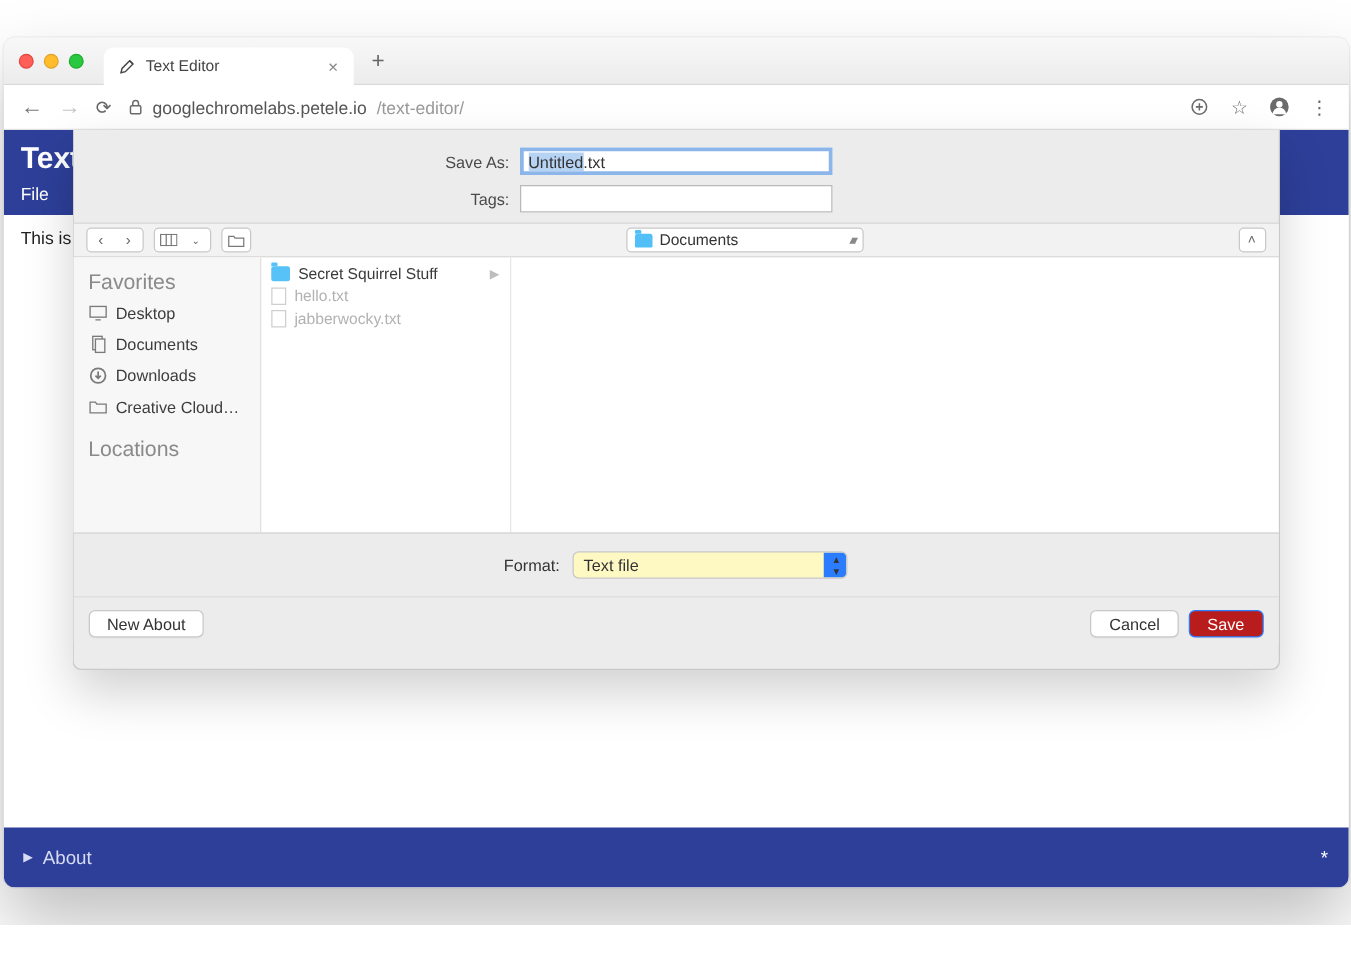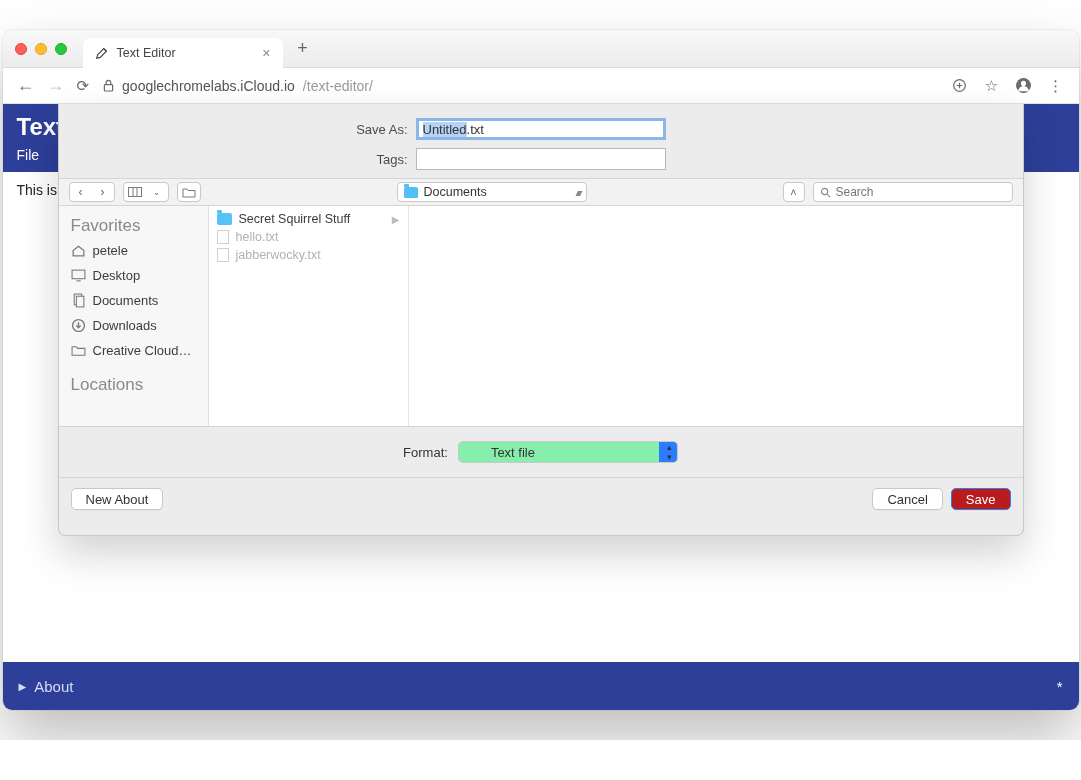--- a/index.html
+++ b/index.html
@@ -187,24 +187,23 @@
   .doc-mini { width:12px; height:14px; border:1px solid #cfcfcf; background:#fff; flex:0 0 12px; }
   .format-row {
     border-top: 1px solid #d4d4d4;
     padding: 14px 0;
     display:flex; align-items:center; justify-content:center; gap:10px;
     background:#ececec;
   }
   .select-wrap {
     display:flex; align-items:center;
     border:1px solid #c8c8c8; border-radius:5px;
-    background:#86efac; height:22px; width: 220px;
+    background:#fef9c3; height:22px; width: 220px;
     overflow:hidden;
     font-size: 13px;
-    padding-left: 24px;
   }
   .select-wrap span { padding: 0 8px; color:#333; }
   .select-wrap .stepbox { margin-left:auto; width:18px; height:100%; background:#2b7cff; color:#fff; text-align:center; font-size:9px; line-height:10px; display:flex; flex-direction:column; justify-content:center; }
   .bottom-row {
     border-top:1px solid #d4d4d4;
     padding: 10px 12px;
     display:flex; align-items:center;
     background:#ececec;
     border-radius: 0 0 7px 7px;
   }
@@ -247,21 +246,21 @@
     <span class="nav-arrow">←</span>
     <span class="nav-arrow disabled">→</span>
     <span class="reload">⟳</span>
     <div class="url-wrap">
       <span class="gicon">
         <svg viewBox="0 0 12 14" width="11" height="13">
             <rect x="1.5" y="6" width="9" height="7" rx="1" fill="none" stroke="#6b6b6b" stroke-width="1.3"></rect>
             <path d="M3.5 6V4a2.5 2.5 0 015 0v2" fill="none" stroke="#6b6b6b" stroke-width="1.3"></path>
           </svg>
       </span>
-      <span>googlechromelabs.iCloud.io</span>
+      <span>googlechromelabs.petele.io</span>
         <span class="url-path">/text-editor/</span>
     </div>
     <div class="addr-right">
       <span class="addr-icon gicon">
         <svg viewBox="0 0 16 16" width="15" height="15">
             <circle cx="8" cy="8" r="6.2" fill="none" stroke="#6b6b6b" stroke-width="1.3"></circle>
             <path d="M8 5v6M5 8h6" stroke="#6b6b6b" stroke-width="1.3"></path>
           </svg>
       </span>
       <span class="addr-icon">☆</span>
@@ -323,42 +322,25 @@
                 <path d="M1 2h4l1 1.5h7V10H1z" fill="none" stroke="#7a7a7a"></path>
               </svg>
           </span>
         </div>
         <div class="locbtn">
           <span class="folder-swatch"></span>
           <span>Documents</span>
           <span class="stepper">▴▾</span>
         </div>
         <div class="upbtn">˄</div>
-        <div class="searchbox">
-          <span class="gicon">
-            <svg viewBox="0 0 12 12" width="11" height="11">
-                <circle cx="5" cy="5" r="3.4" fill="none" stroke="#8a8a8a" stroke-width="1.3"></circle>
-                <path d="M8 8l3 3" stroke="#8a8a8a" stroke-width="1.3"></path>
-              </svg>
-          </span>
-          <input placeholder="Search" style="">
-        </div>
       </div>
 
       <div class="browser-row">
         <div class="sidebar">
           <div class="side-head">Favorites</div>
-          <div class="side-item">
-            <span class="gicon">
-                <svg viewBox="0 0 14 14" width="15" height="15">
-                  <path d="M2 7l5-4 5 4v5H2z" fill="none" stroke="#7a7a7a" stroke-width="1.2"></path>
-                </svg>
-              </span>
-            <span>petele</span>
-          </div>
           <div class="side-item">
             <span class="gicon">
                 <svg viewBox="0 0 14 12" width="15" height="13">
                   <rect x="1" y="1" width="12" height="8" fill="none" stroke="#7a7a7a"></rect>
                   <path d="M5 11h4" stroke="#7a7a7a"></path>
                 </svg>
               </span>
             <span>Desktop</span>
           </div>
           <div class="side-item">

